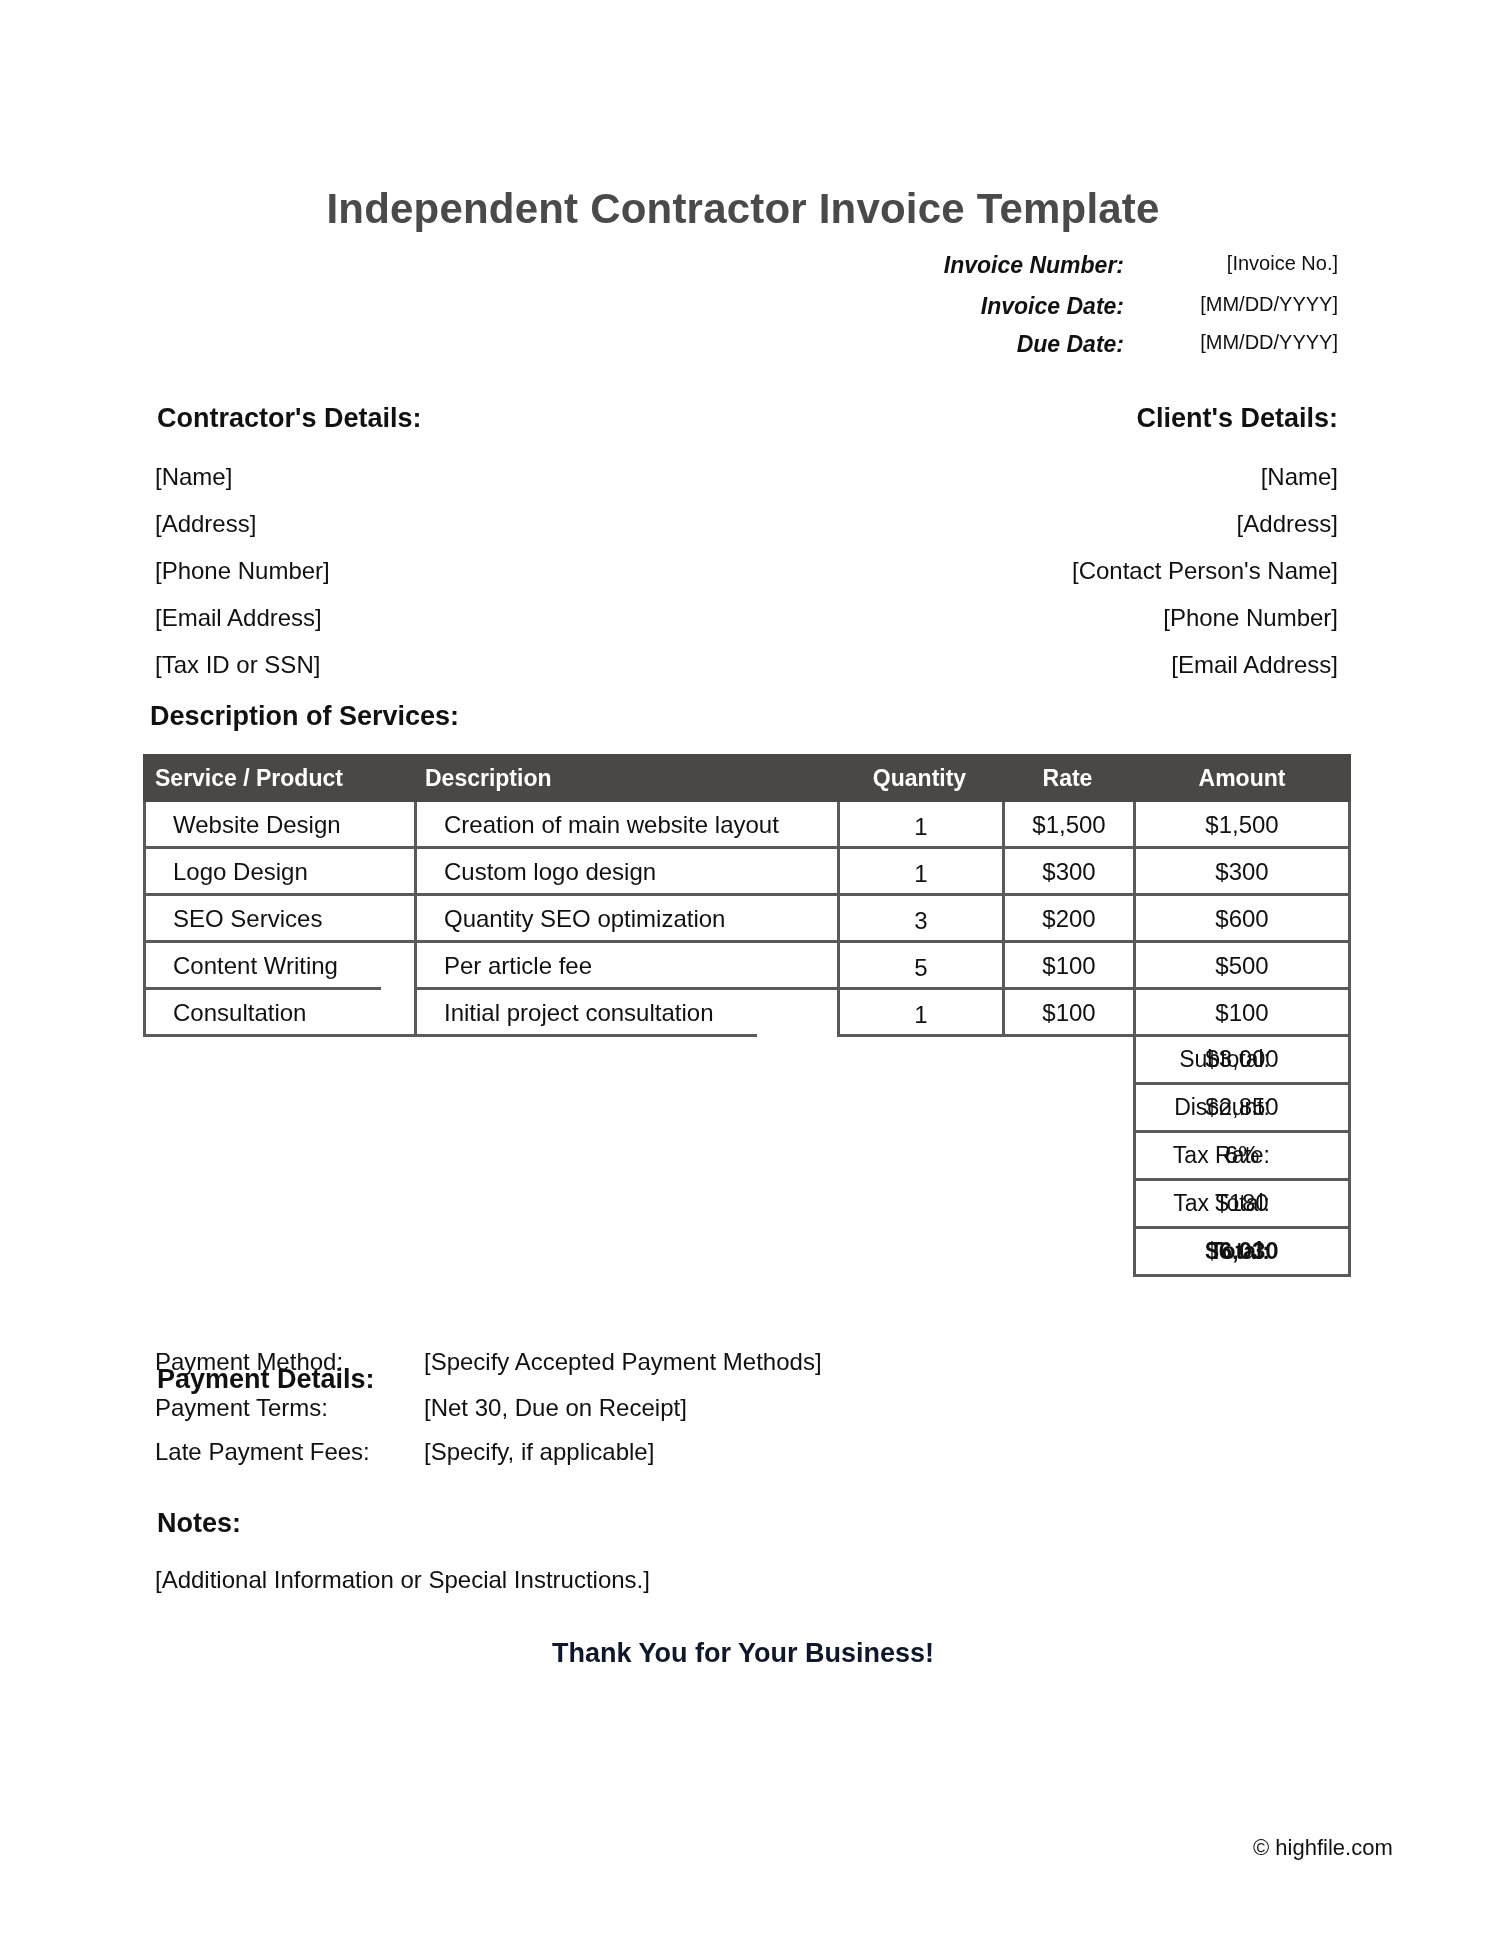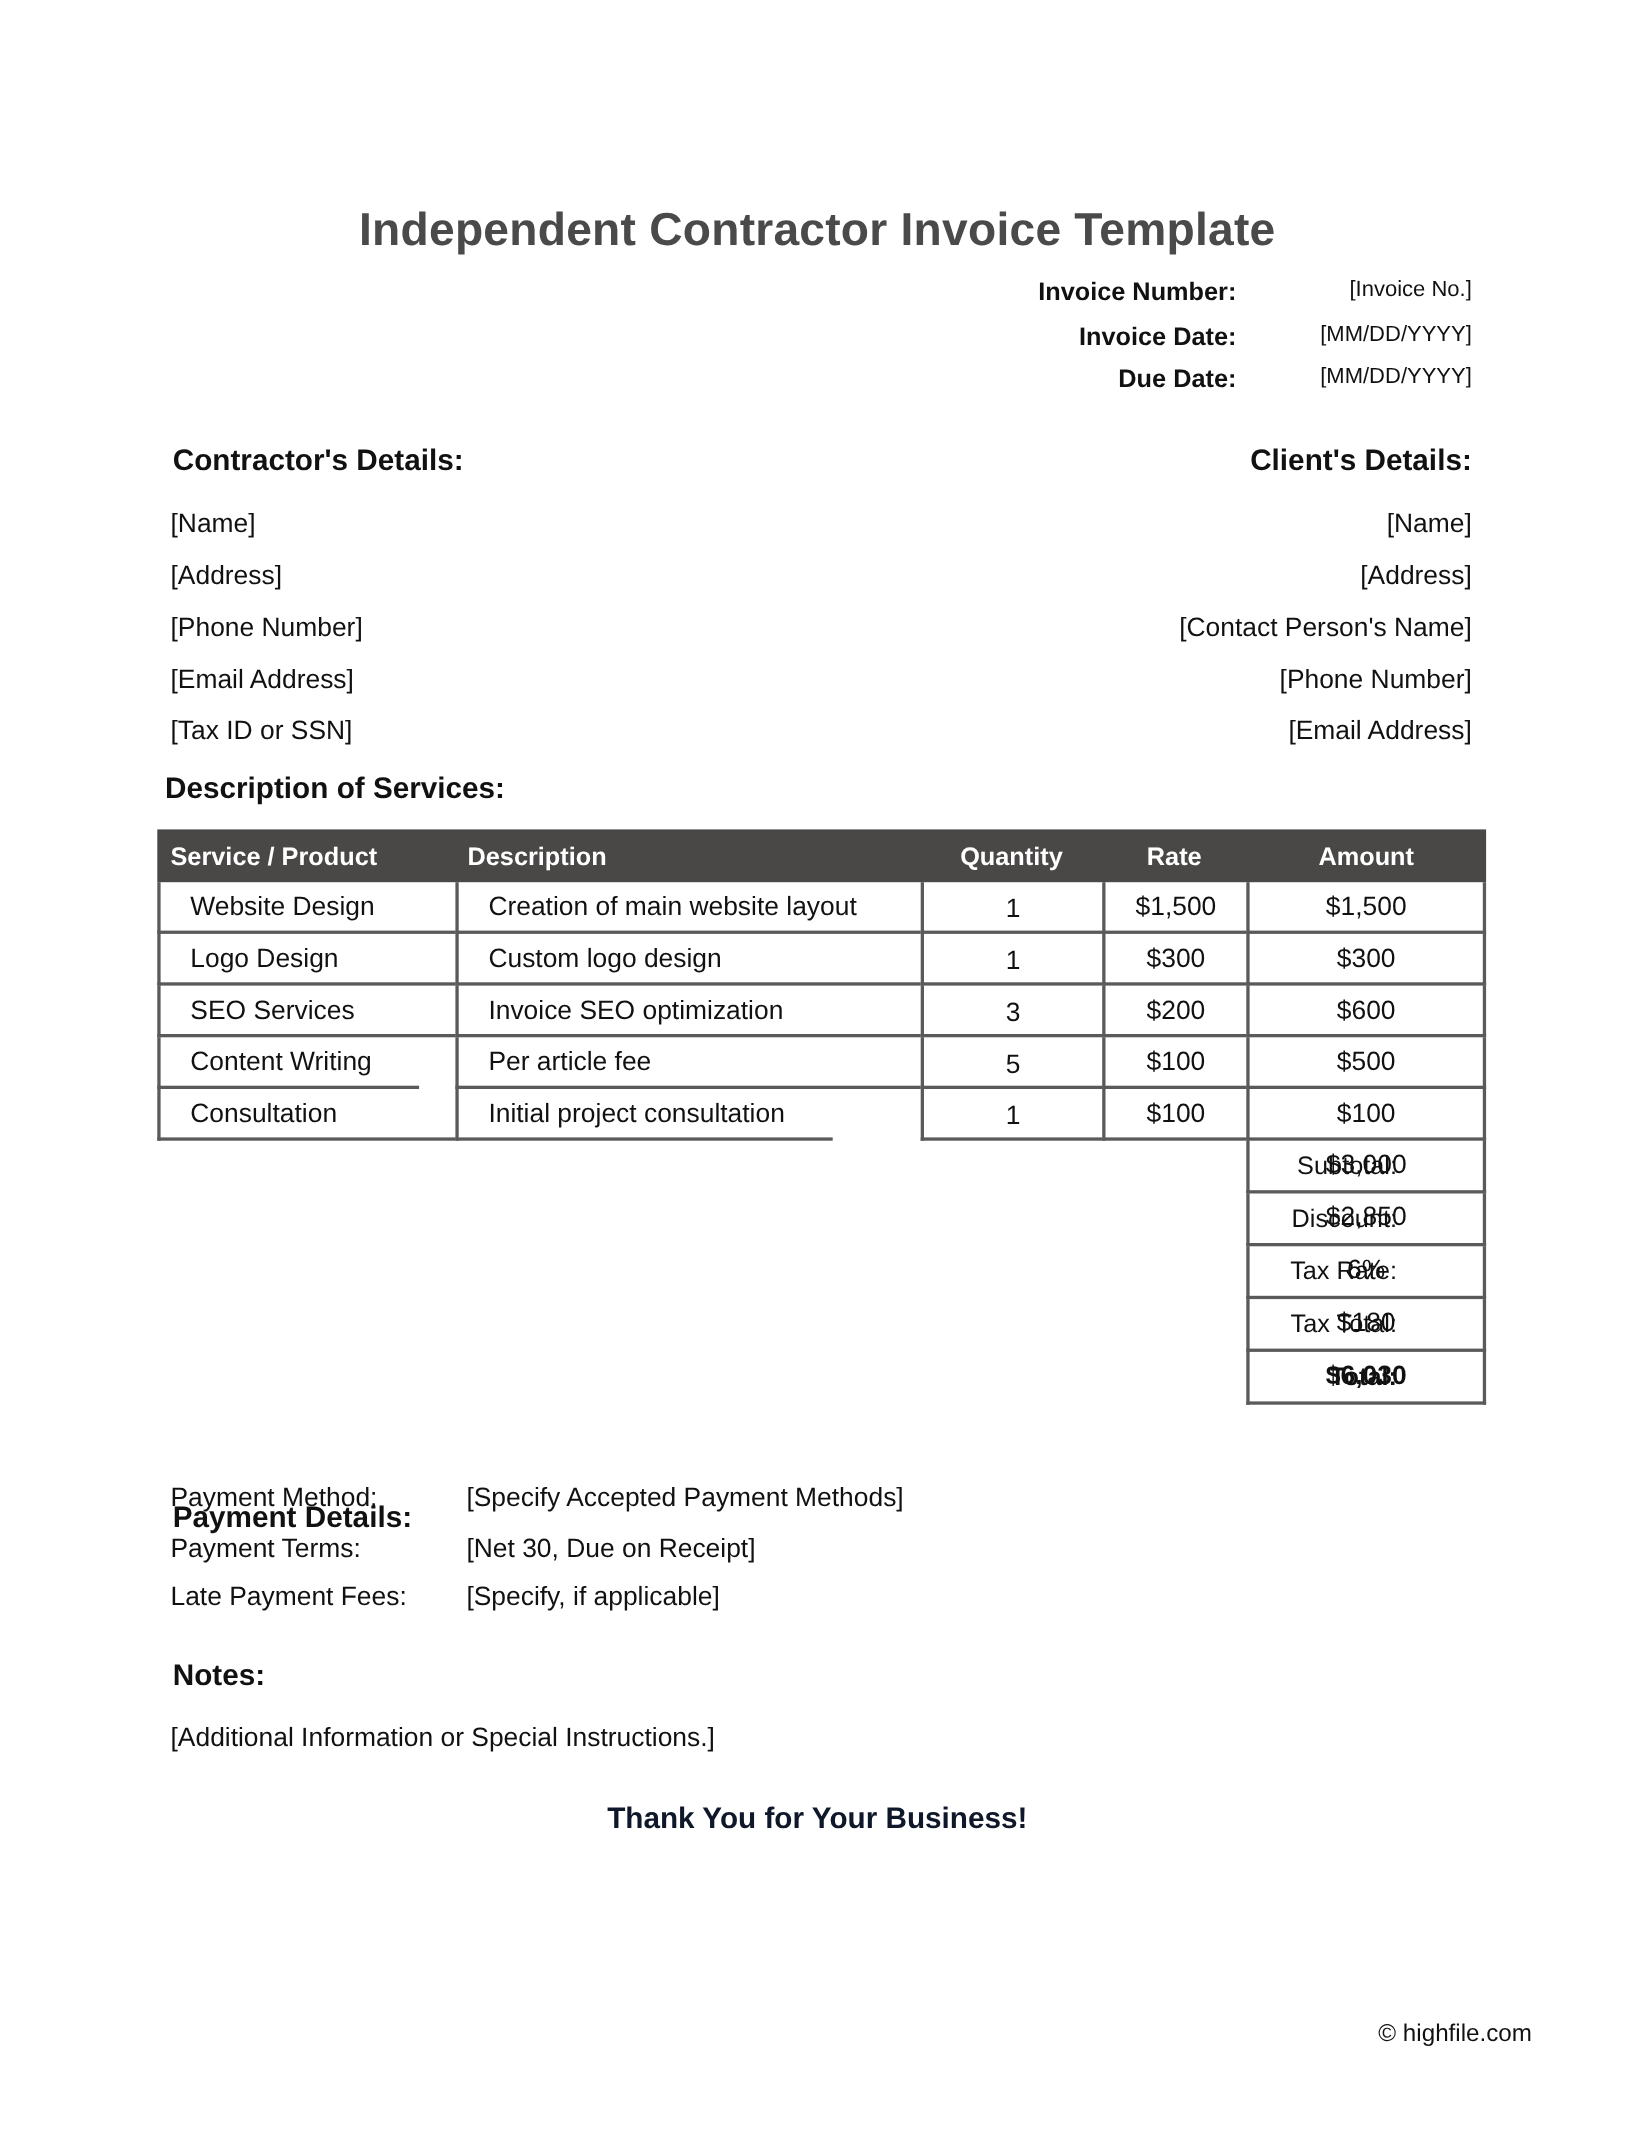--- a/index.html
+++ b/index.html
@@ -8,21 +8,21 @@
       font-family: "Liberation Sans", "DejaVu Sans", sans-serif;
       color: #111111;
     }
     .abs { position: absolute; white-space: nowrap; }
     .title {
       left: 0; width: 1486px; top: 140px; text-align: center;
       font-size: 42px; font-weight: bold; color: #4a4a4a; letter-spacing: 0.2px; margin-top: 45px;
     }
     .meta-label {
       width: 400px; left: 724px; text-align: right;
-      font-size: 23px; font-weight: bold; color: #111;
+      font-size: 23px; font-weight: bold; color: #111; font-style: italic;
     }
     .meta-value {
       width: 300px; left: 1038px; text-align: right;
       font-size: 20px; color: #111;
     }
     .section-title { font-size: 27px; font-weight: bold; color: #111; }
     .detail { font-size: 24px; color: #111; }
     .detail-right { width: 500px; left: 838px; text-align: right; font-size: 24px; color: #111; }
 
     
@@ -132,21 +132,21 @@
     <div class="cell c qty" style="left:694px; width:165px">1</div>
     <div class="cell c" style="left:859px; width:131px">$300</div>
     <div class="cell c last" style="left:990px; width:218px">$300</div>
   </div>
 
   <div class="row" style="top:142px">
     <div class="cell" style="left:0; width:271px">
         <div class="txt">SEO Services</div>
       </div>
     <div class="cell" style="left:271px; width:423px">
-        <div class="txt">Invoice SEO optimization</div>
+        <div class="txt">Quantity SEO optimization</div>
       </div>
     <div class="cell c qty" style="left:694px; width:165px">3</div>
     <div class="cell c" style="left:859px; width:131px">$200</div>
     <div class="cell c last" style="left:990px; width:218px">$600</div>
   </div>
 
   <div class="row" style="top:189px">
     <div class="cell" style="left:0; width:238px">
         <div class="txt">Content Writing</div>
       </div>

